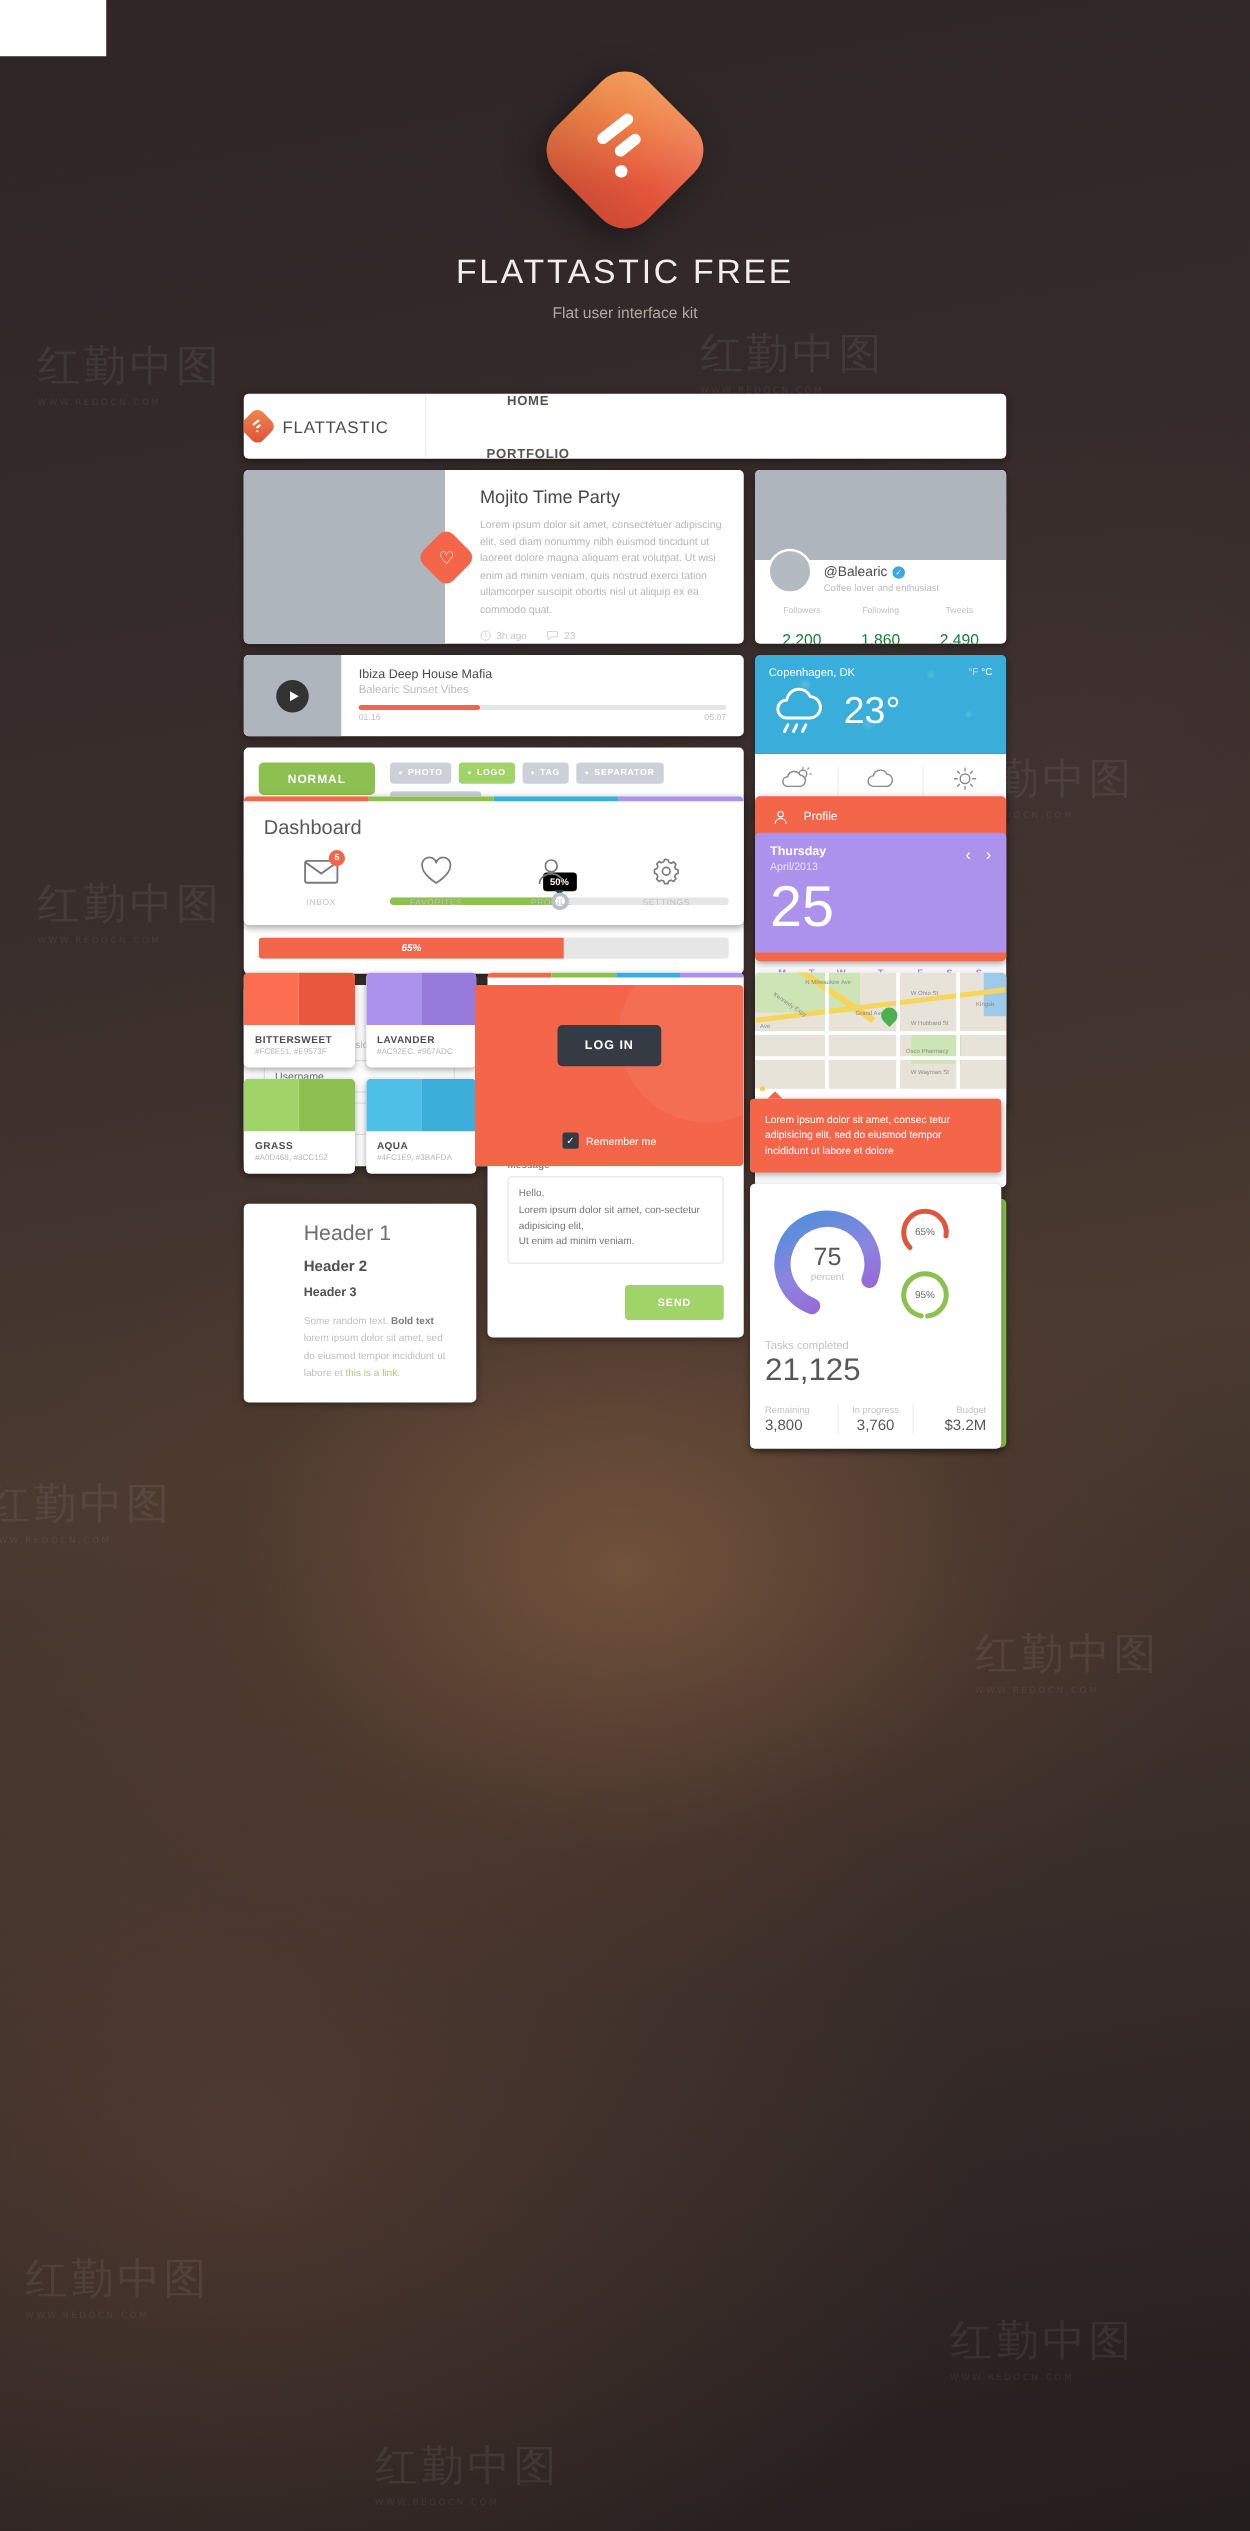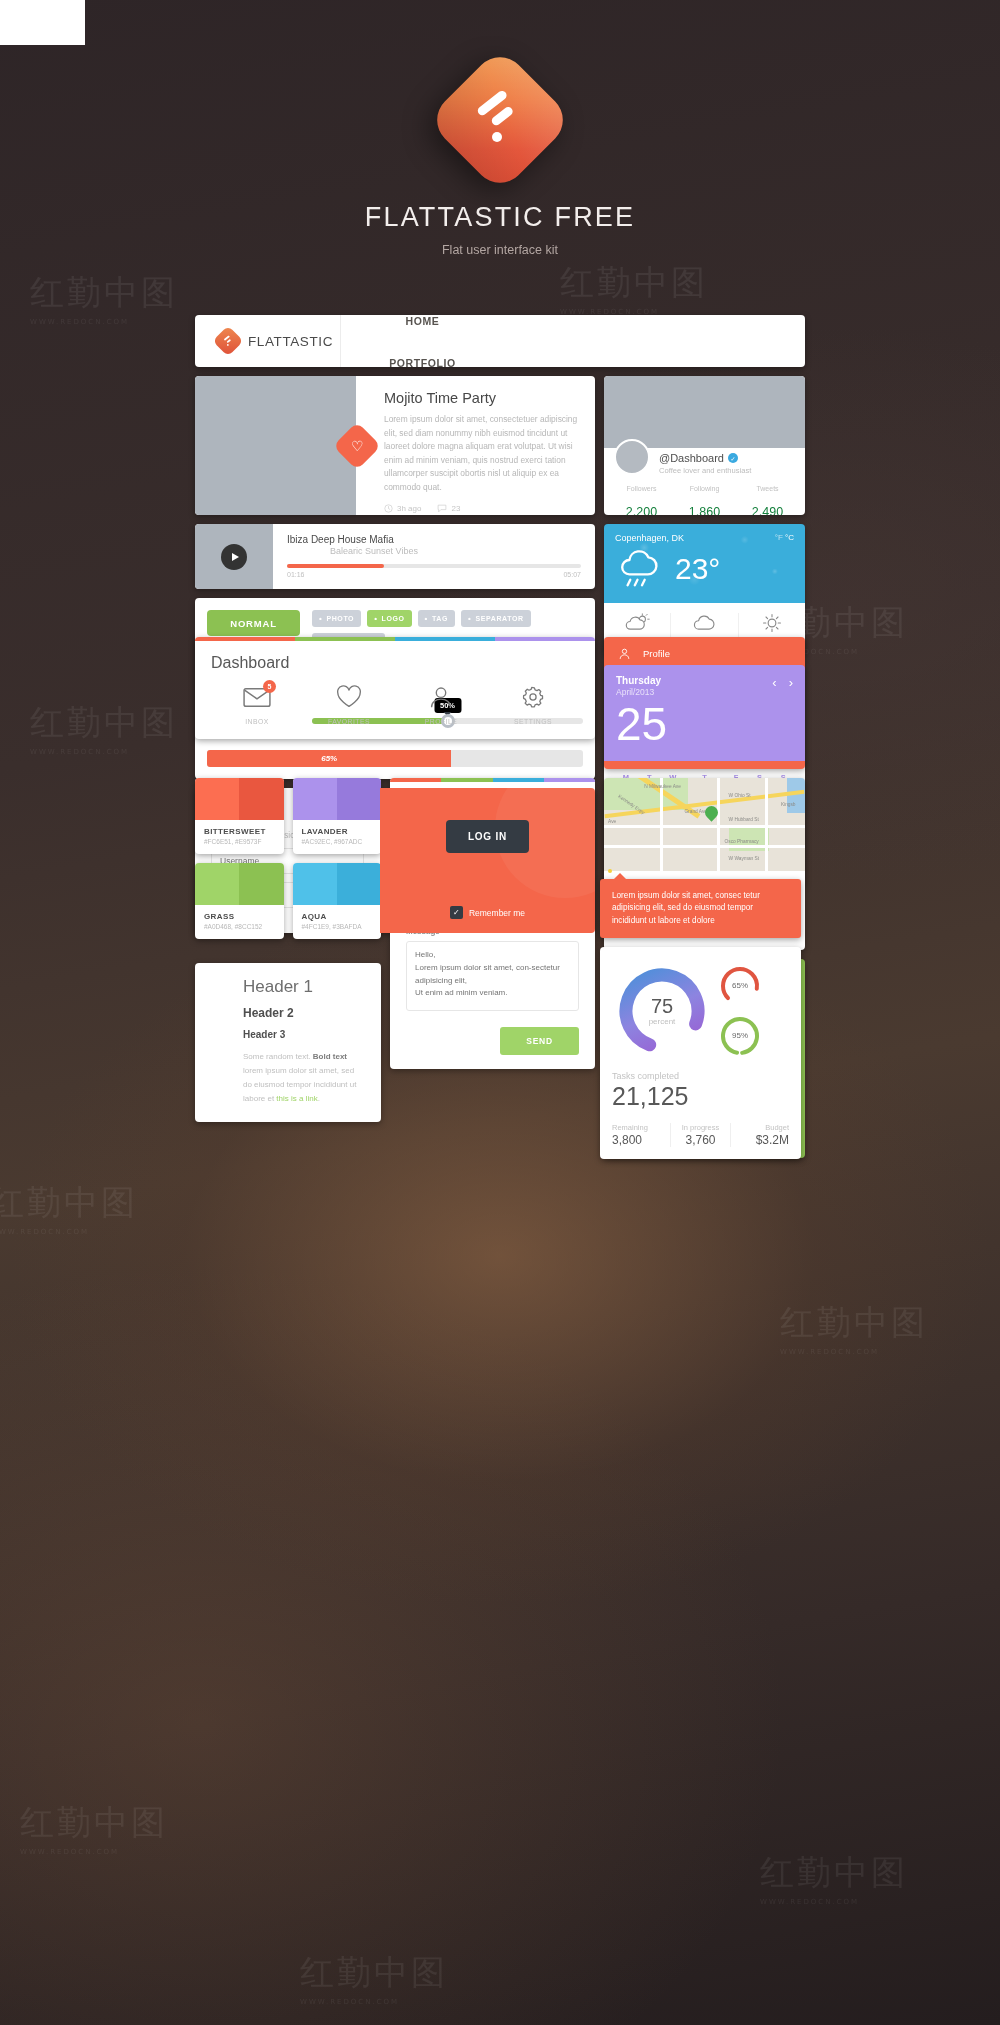--- a/index.html
+++ b/index.html
@@ -60,21 +60,21 @@
   
   .kit { position: relative; width: 610px; margin: 58px auto 0; }
 
   
   .navbar {
     display: flex; align-items: stretch; height: 52px; background: #fff;
     border-radius: 4px; box-shadow: 0 2px 6px rgba(0,0,0,0.35); overflow: hidden;
   }
   .nav-brand {
     display: flex; align-items: center; gap: 9px; width: 146px;
-    padding-left: 22px; border-right: 1px solid #ececec;
+    border-right: 1px solid #ececec;
   }
   .nav-logo {
     width: 22px; height: 22px; border-radius: 6px; transform: rotate(45deg);
     background: linear-gradient(135deg,#ef8a50,#de4f38); position: relative;
   }
   .nav-logo i {
     position:absolute; inset:0; transform: rotate(-45deg);
     display:flex; align-items:center; justify-content:center;
   }
   .nav-brand-text { font-size: 13.5px; color: #4a4a4a; letter-spacing: 0.6px; }
@@ -122,21 +122,21 @@
   .tw-stat .lbl { font-size:7px; color:#c2c2c2; }
   .tw-stat .val { font-size:12.5px; color:#15803d; margin-top:13px; }
 
   
   .player { display:flex; background:#fff; border-radius:4px; box-shadow:0 2px 6px rgba(0,0,0,0.35); height:65px; overflow:hidden; }
   .player-thumb { width:78px; background:#aeb5bd; display:flex; align-items:center; justify-content:center; }
   .play-btn { width:26px; height:26px; border-radius:50%; background:#333; display:flex; align-items:center; justify-content:center; cursor:pointer; }
   .play-btn::after { content:""; border-left:7px solid #fff; border-top:4.5px solid transparent; border-bottom:4.5px solid transparent; margin-left:2px;}
   .player-body { flex:1; padding: 10px 14px; }
   .player-title { font-size: 10px; color:#4a4a4a; }
-  .player-sub { font-size: 9px; color:#bcbcbc; margin-top:1px;margin-left:43px; }
+  .player-sub { font-size: 9px; color:#bcbcbc; margin-top:1px; }
   .player-bar { height:4px; background:#e6e6e6; border-radius:2px; margin-top:8px; position:relative; }
   .player-bar i { position:absolute; left:0; top:0; bottom:0; width:33%; background:#f4664a; border-radius:2px; }
   .player-times { display:flex; justify-content:space-between; font-size:7px; color:#c0c0c0; margin-top:3px; }
 
   
   .weather { border-radius:4px; box-shadow:0 2px 6px rgba(0,0,0,0.35); overflow:hidden; }
   .weather-top { background:#3aaedb; padding: 9px 11px 12px; position:relative; }
   .weather-top::after{content:"";position:absolute;inset:0;background:
      radial-gradient(circle 5px at 20% 30%, rgba(255,255,255,0.18), transparent),
      radial-gradient(circle 4px at 70% 20%, rgba(255,255,255,0.15), transparent),
@@ -411,21 +411,21 @@
           </div>
         </div>
       </div>
       <div class="col-right">
         <div class="tw-card">
           <div class="tw-cover"></div>
           <div class="tw-head">
             <div class="tw-avatar"></div>
             <div>
               <div class="tw-name">
-                <span>@Dashboard</span>
+                <span>@Balearic</span>
                 <span class="tw-verified">✓</span>
               </div>
               <div class="tw-bio">Coffee lover and enthusiast</div>
             </div>
           </div>
           <div class="tw-stats">
             <div class="tw-stat">
               <div class="lbl">Followers</div>
               <div class="val">2,200</div>
             </div>

